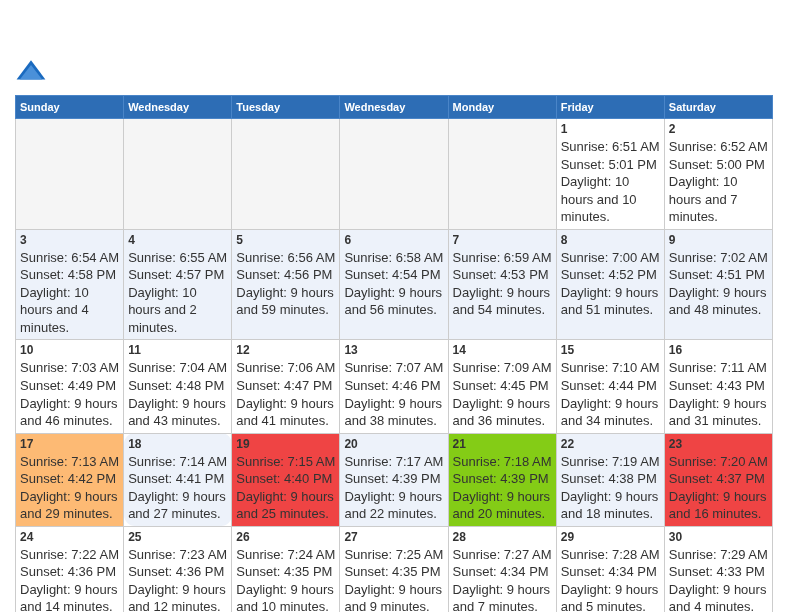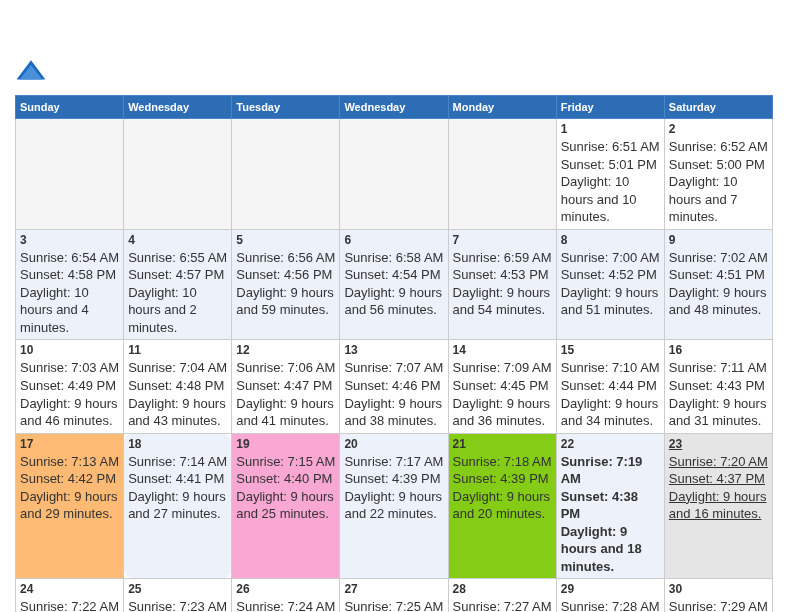--- a/index.html
+++ b/index.html
@@ -240,45 +240,45 @@
             <div class="day-info" style="white-space: pre-line;">Sunrise: 7:13 AM
 Sunset: 4:42 PM
 Daylight: 9 hours and 29 minutes.</div>
           </td>
           <td style="background: rgb(237, 242, 250); border-radius: 11px;">
             <div class="day-number">18</div>
             <div class="day-info" style="white-space: pre-line;">Sunrise: 7:14 AM
 Sunset: 4:41 PM
 Daylight: 9 hours and 27 minutes.</div>
           </td>
-          <td style="background: #f9a8d4;">
+          <td style="background: #ef4444;">
             <div class="day-number">19</div>
             <div class="day-info" style="white-space: pre-line;">Sunrise: 7:15 AM
 Sunset: 4:40 PM
 Daylight: 9 hours and 25 minutes.</div>
           </td>
           <td style="background: rgb(237, 242, 250);">
             <div class="day-number">20</div>
             <div class="day-info" style="white-space: pre-line;">Sunrise: 7:17 AM
 Sunset: 4:39 PM
 Daylight: 9 hours and 22 minutes.</div>
           </td>
           <td style="background: #84cc16;">
             <div class="day-number">21</div>
             <div class="day-info" style="white-space: pre-line;">Sunrise: 7:18 AM
 Sunset: 4:39 PM
 Daylight: 9 hours and 20 minutes.</div>
           </td>
           <td style="background: rgb(237, 242, 250);">
             <div class="day-number">22</div>
-            <div class="day-info" style="white-space: pre-line; font-weight: bold;">Sunrise: 7:19 AM
+            <div class="day-info" style="white-space: pre-line;">Sunrise: 7:19 AM
 Sunset: 4:38 PM
 Daylight: 9 hours and 18 minutes.</div>
           </td>
-          <td style="background: #e5e5e5; text-decoration: underline;">
+          <td style="background: #ef4444;">
             <div class="day-number">23</div>
             <div class="day-info" style="white-space: pre-line;">Sunrise: 7:20 AM
 Sunset: 4:37 PM
 Daylight: 9 hours and 16 minutes.</div>
           </td>
         </tr>
         <tr>
           <td>
             <div class="day-number">24</div>
             <div class="day-info" style="white-space: pre-line;">Sunrise: 7:22 AM

